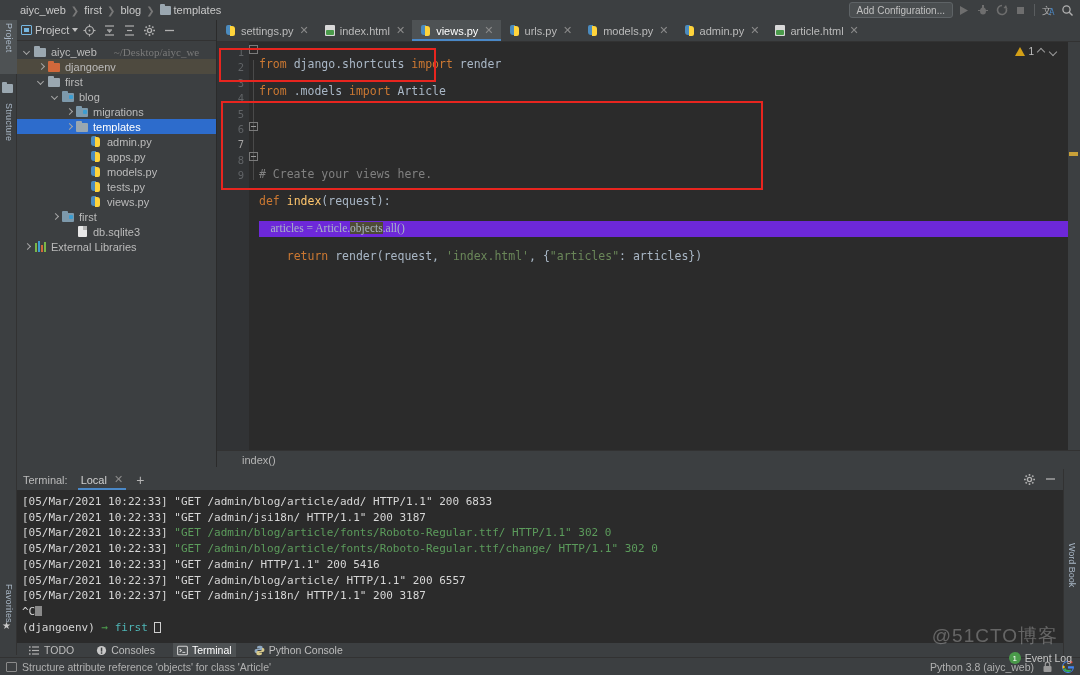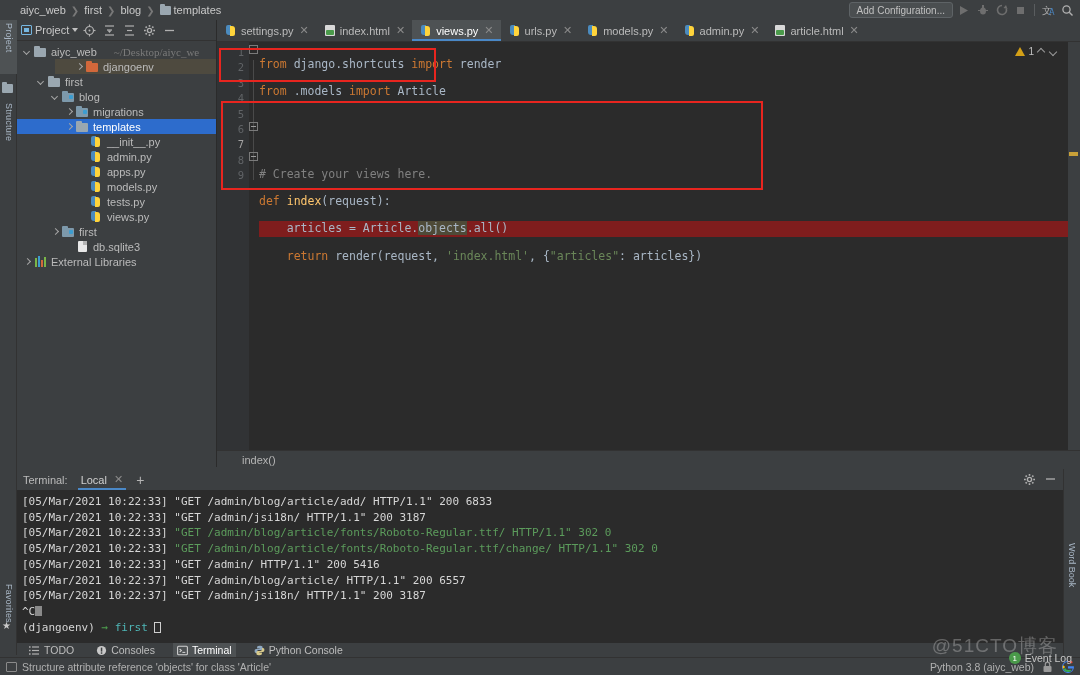--- a/index.html
+++ b/index.html
@@ -149,21 +149,21 @@
   .foldmark { position:absolute; left:0px; width:9px; height:9px; }
   .foldmark:before { content:""; position:absolute; inset:0; border:1px solid #7a7a7a; }
   .foldmark:after  { content:""; position:absolute; left:2px; top:4px; width:5px; height:1px; background:#9a9a9a; }
 
   .code {
     position: absolute; left: 42px; top: 3px; right: 0; bottom: 0;
     font-family: "DejaVu Sans Mono", monospace; font-size: 11.5px;
     line-height: 15.4px; white-space: pre; color: #a9b7c6;
   }
   .cl { height: 15.4px; margin-top: 12px; }
-  .cl.caret { background: #7f1d1d; }
+  .cl.caret { background: #6d28d9; font-family: Liberation Serif, serif; }
   .kw { color: #cc7832; }
   .cmt { color: #808080; }
   .str { color: #6a8759; }
   .bld { color: #ffc66d; }
   .hlword { background: #4e4a37; }
   .plain { color: #a9b7c6; }
 
   .ed-scroll {
     position: absolute; right: 0; top: 0; width: 12px; height: 408px; background: #3c3f41;
   }
@@ -260,21 +260,21 @@
   
   .eventlog {
     position: absolute; right: 8px; top: 3px; display:flex; align-items:center; gap: 4px;
     font-size: 10.5px; color: #c6c6c6;
   }
   .greendot {
     width: 12px; height: 12px; border-radius: 50%; background: #4a9a4a;
     color: #fff; font-size: 8px; display:flex; align-items:center; justify-content:center;
   }
   .watermark {
-    position: absolute; right: 22px; bottom: 16px;
+    position: absolute; right: 22px; bottom: 26px;
     font-size: 19px; color: rgba(190,190,190,0.40);
     font-family: "Liberation Sans", sans-serif; letter-spacing: 1px;
     pointer-events: none;
   }
   .favstar { position: absolute; left: 2px; bottom: 24px; color: #c8c8c8; font-size: 10px; }
 </style>
 </head>
 <body>
 
 <div id="app">
@@ -407,21 +407,21 @@
           </svg>
       </div>
     </div>
     <div class="tree">
         <div class="trow" style="padding-left: 6px;">
           <span class="arrow d"></span>
           <span class="ico folder"></span>
           <span>aiyc_web</span>
           <span class="tpath">~/Desktop/aiyc_we</span>
         </div>
-        <div class="trow hl" style="padding-left: 20px; margin-left: 38px;">
+        <div class="trow hl" style="padding-left: 20px;">
           <span class="arrow r"></span>
           <span class="ico folder orange"></span>
           <span>djangoenv</span>
         </div>
         <div class="trow" style="padding-left: 20px;">
           <span class="arrow d"></span>
           <span class="ico folder"></span>
           <span>first</span>
         </div>
         <div class="trow" style="padding-left: 34px;">
@@ -435,25 +435,20 @@
           <span class="arrow r"></span>
           <span class="ico folder mod">
             <i></i>
           </span>
           <span>migrations</span>
         </div>
         <div class="trow sel" style="padding-left: 48px;">
           <span class="arrow r"></span>
           <span class="ico folder"></span>
           <span>templates</span>
-        </div>
-        <div class="trow" style="padding-left: 62px;">
-          <span class="arrow"></span>
-          <span class="ico py"></span>
-          <span>__init__.py</span>
         </div>
         <div class="trow" style="padding-left: 62px;">
           <span class="arrow"></span>
           <span class="ico py"></span>
           <span>admin.py</span>
         </div>
         <div class="trow" style="padding-left: 62px;">
           <span class="arrow"></span>
           <span class="ico py"></span>
           <span>apps.py</span>

